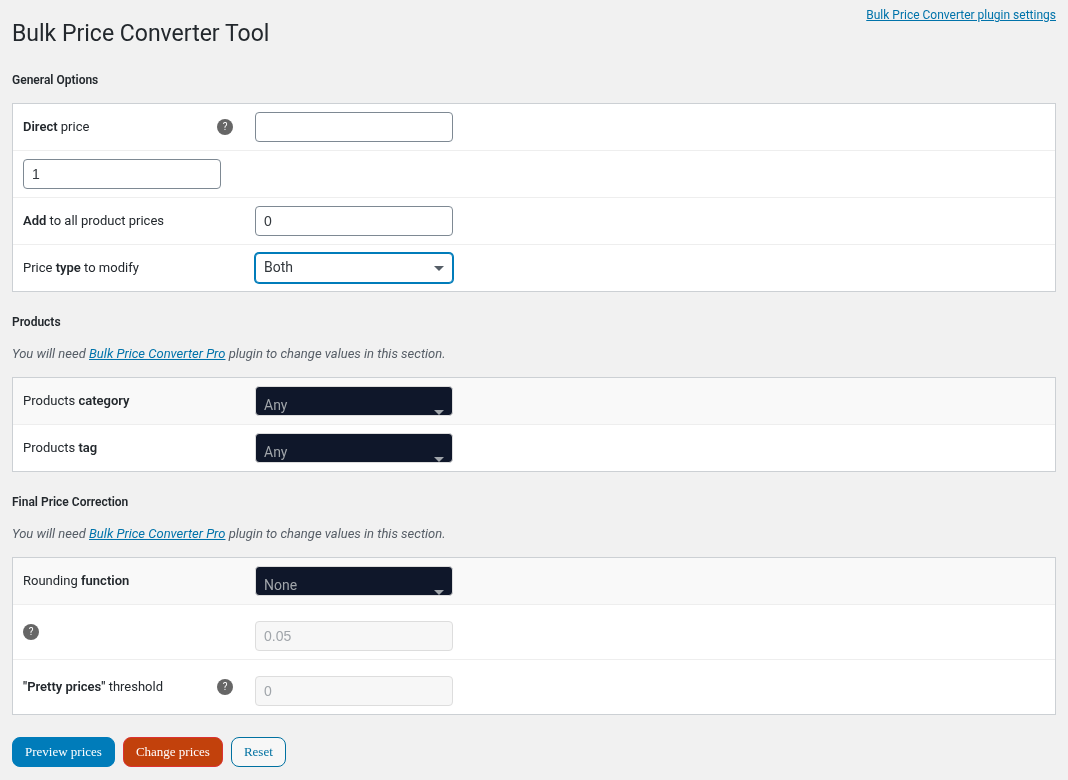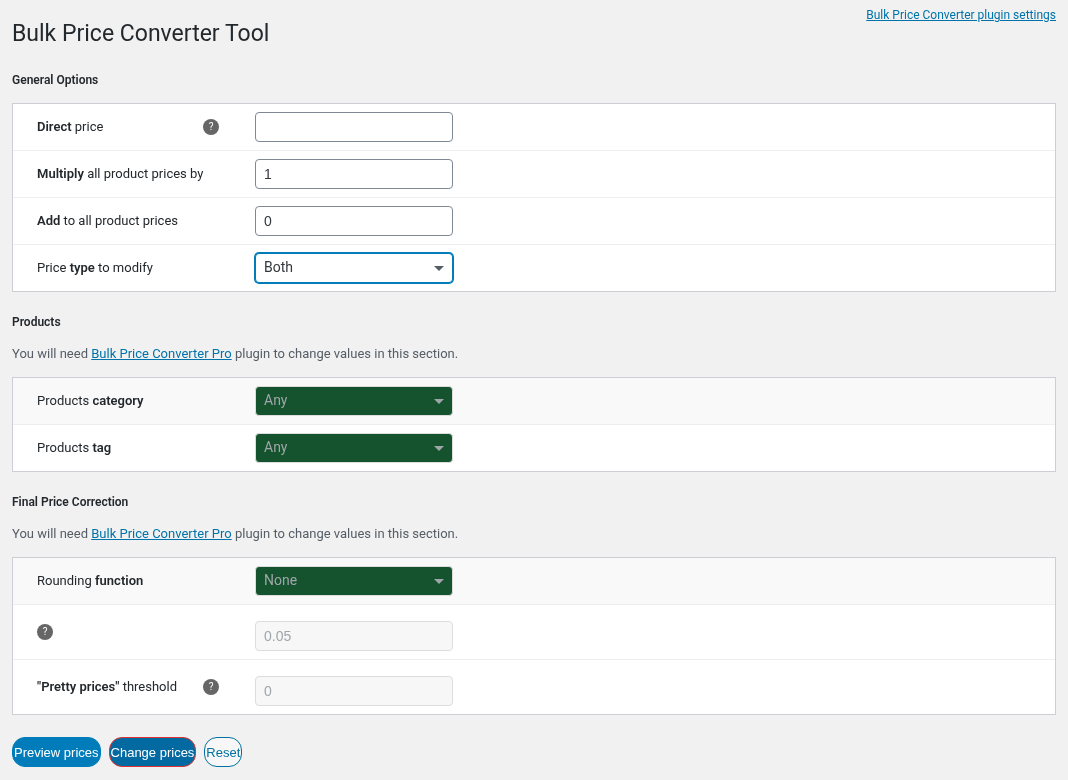--- a/index.html
+++ b/index.html
@@ -27,20 +27,21 @@
       margin-bottom: 22px;
       color: #23282d;
     }
     h2.section-title {
       font-size: 12px;
       font-weight: 600;
       color: #23282d;
       margin-bottom: 14px;
     }
     .note {
+      font-style: italic;
       color: #555d66;
       margin-bottom: 14px;
     }
     .note a {
       color: #0073aa;
       text-decoration: underline;
     }
     .form-section {
       border: 1px solid #ccd0d4;
       background: #fff;
@@ -49,21 +50,21 @@
     .form-row {
       display: flex;
       align-items: center;
       border-bottom: 1px solid #eee;
       min-height: 46px;
       position: relative;
     }
     .form-row:last-child { border-bottom: none; }
     .label-cell {
       width: 232px;
-      padding: 12px 24px;
+      padding: 12px 10px;
       flex-shrink: 0;
       display: flex;
       align-items: center;
     }
     .label-cell .lbl {
       flex: 1;
     }
     .label-cell strong { font-weight: 600; }
     .input-cell {
       flex: 1;
@@ -85,24 +86,25 @@
       box-shadow: 0 0 0 1px #007cba;
       outline: none;
     }
     .select {
       display: flex;
       align-items: center;
       justify-content: space-between;
       cursor: pointer;
     }
     .select.disabled {
-      background: #14532d;
+      background: #0f172a;
       color: #a0a5aa;
       cursor: default;
       border-color: #ddd;
+      align-items: flex-end;
     }
     input.text-input.disabled {
       background: #f7f7f7;
       color: #a0a5aa;
       border-color: #ddd;
       margin-top: 8px;
     }
     .chevron {
       display: inline-block;
       width: 0;
@@ -127,36 +129,37 @@
     }
     .disabled-row {
       background: #f9f9f9;
     }
     .btn-row {
       display: flex;
       gap: 8px;
       margin-top: 14px;
     }
     .btn {
-      border-radius: 13px;
-      padding: 0 1px;
+      border-radius: 8px;
+      padding: 0 12px;
       height: 30px;
       font-size: 13px;
       cursor: pointer;
       border: 1px solid transparent;
       display: inline-flex;
       align-items: center;
+      font-family: Liberation Serif, serif;
     }
     .btn-primary {
       background: #007cba;
       color: #fff;
       border-color: #007cba;
     }
     .btn-danger {
-      background: #0369a1;
+      background: #c2410c;
       color: #fff;
       border-color: #dc3232;
     }
     .btn-secondary {
       background: #f7f7f7;
       color: #0071a1;
       border-color: #0071a1;
     }
   </style>
 </head>
@@ -177,25 +180,20 @@
         <strong>Direct</strong><span> price</span>
       </span>
       <span class="help-icon">?</span>
     </div>
     <div class="input-cell">
       <input class="text-input" type="text" value="" style="">
     </div>
   </div>
 
   <div class="form-row">
-    <div class="label-cell">
-      <span class="lbl">
-        <strong>Multiply</strong><span> all product prices by</span>
-      </span>
-    </div>
     <div class="input-cell">
       <input class="text-input" type="text" value="1" style="">
     </div>
   </div>
 
   <div class="form-row">
     <div class="label-cell">
       <span class="lbl">
         <strong>Add</strong><span> to all product prices</span>
       </span>

